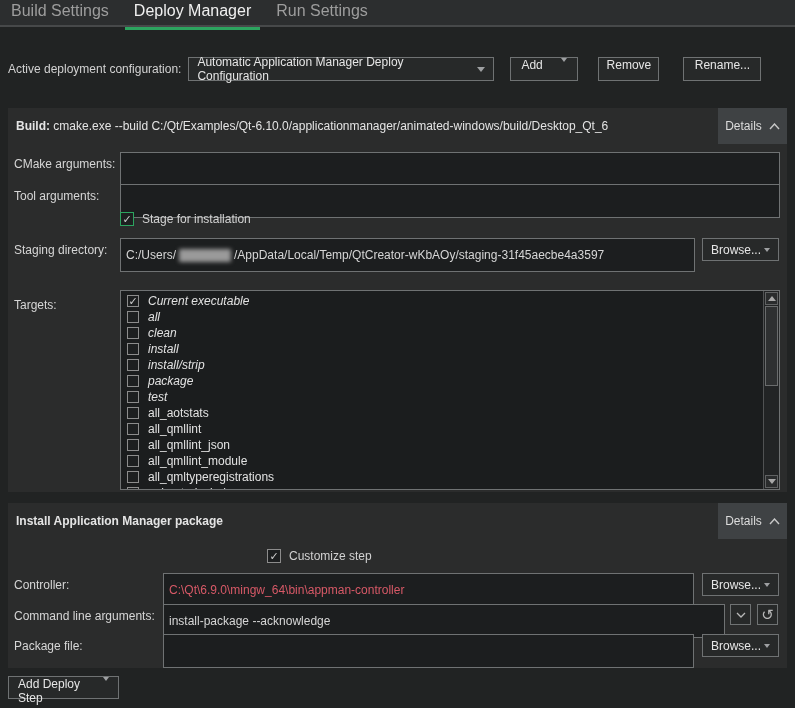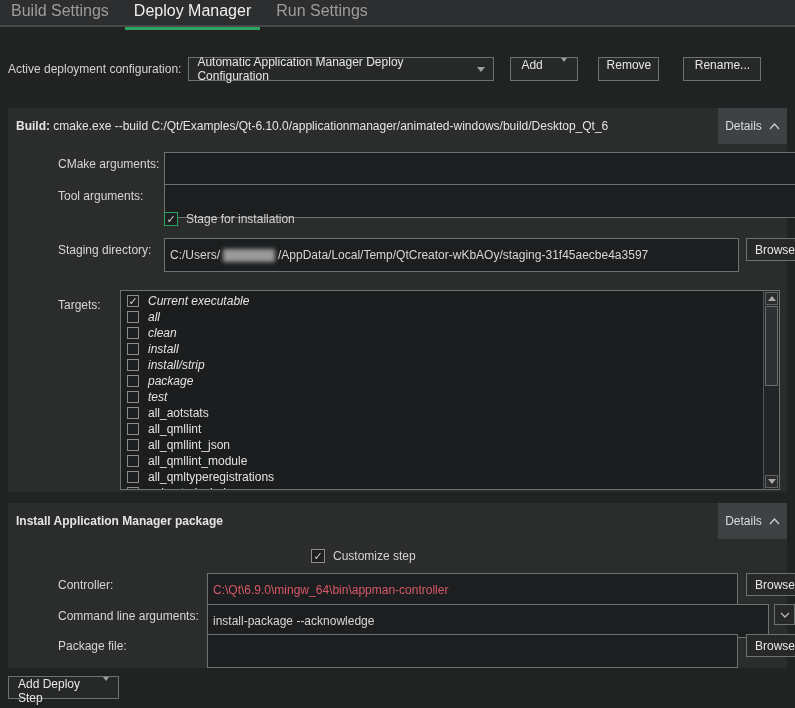--- a/index.html
+++ b/index.html
@@ -73,21 +73,21 @@
   .panel-install { top:503px; height:165px; }
   .panel-header {
     position:absolute; top:0; left:0; right:0; height:36px;
     display:flex; align-items:center; padding-left:8px; color:#e4e4e4;
   }
   .details-btn {
     position:absolute; right:0; top:0; width:69px; height:36px;
     background:#3f4244; color:#dcdcdc;
     display:flex; align-items:center; justify-content:center; gap:7px;
   }
-  .frow { position:absolute; display:flex; align-items:center;margin-left:44px; }
+  .frow { position:absolute; display:flex; align-items:center; }
 
   
   .pb-label { left:6px; width:104px; }
   .pb-input-full { left:112px; width:660px; }
   .pb-input-short { left:112px; width:575px; }
   .pb-browse { left:694px; width:77px; }
 
   .browse-btn { height:23px; justify-content:space-between; padding:0 8px; }
 
   

